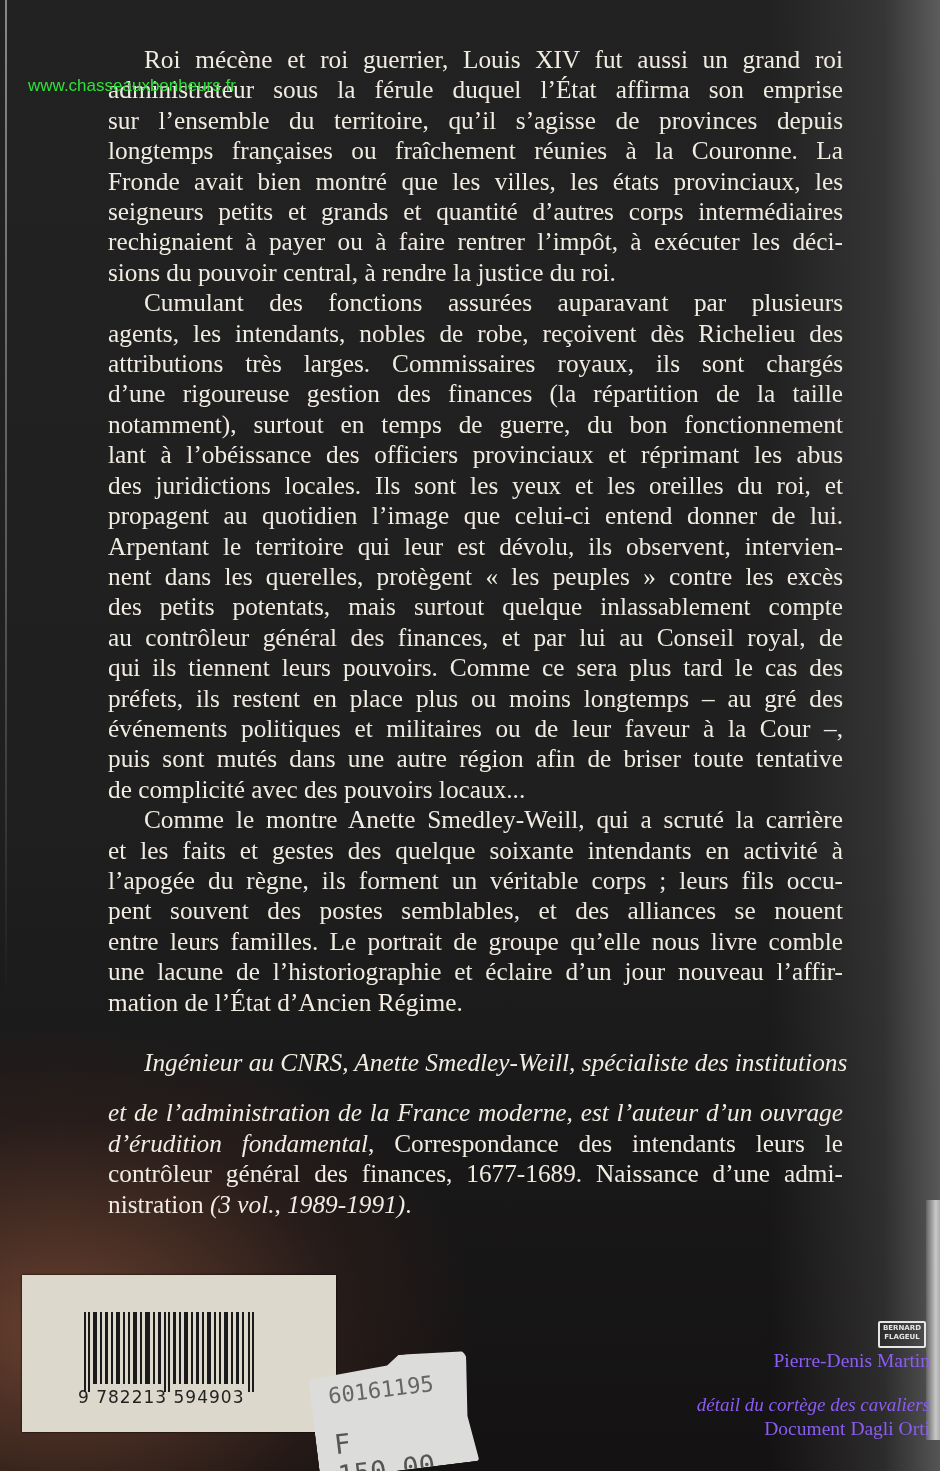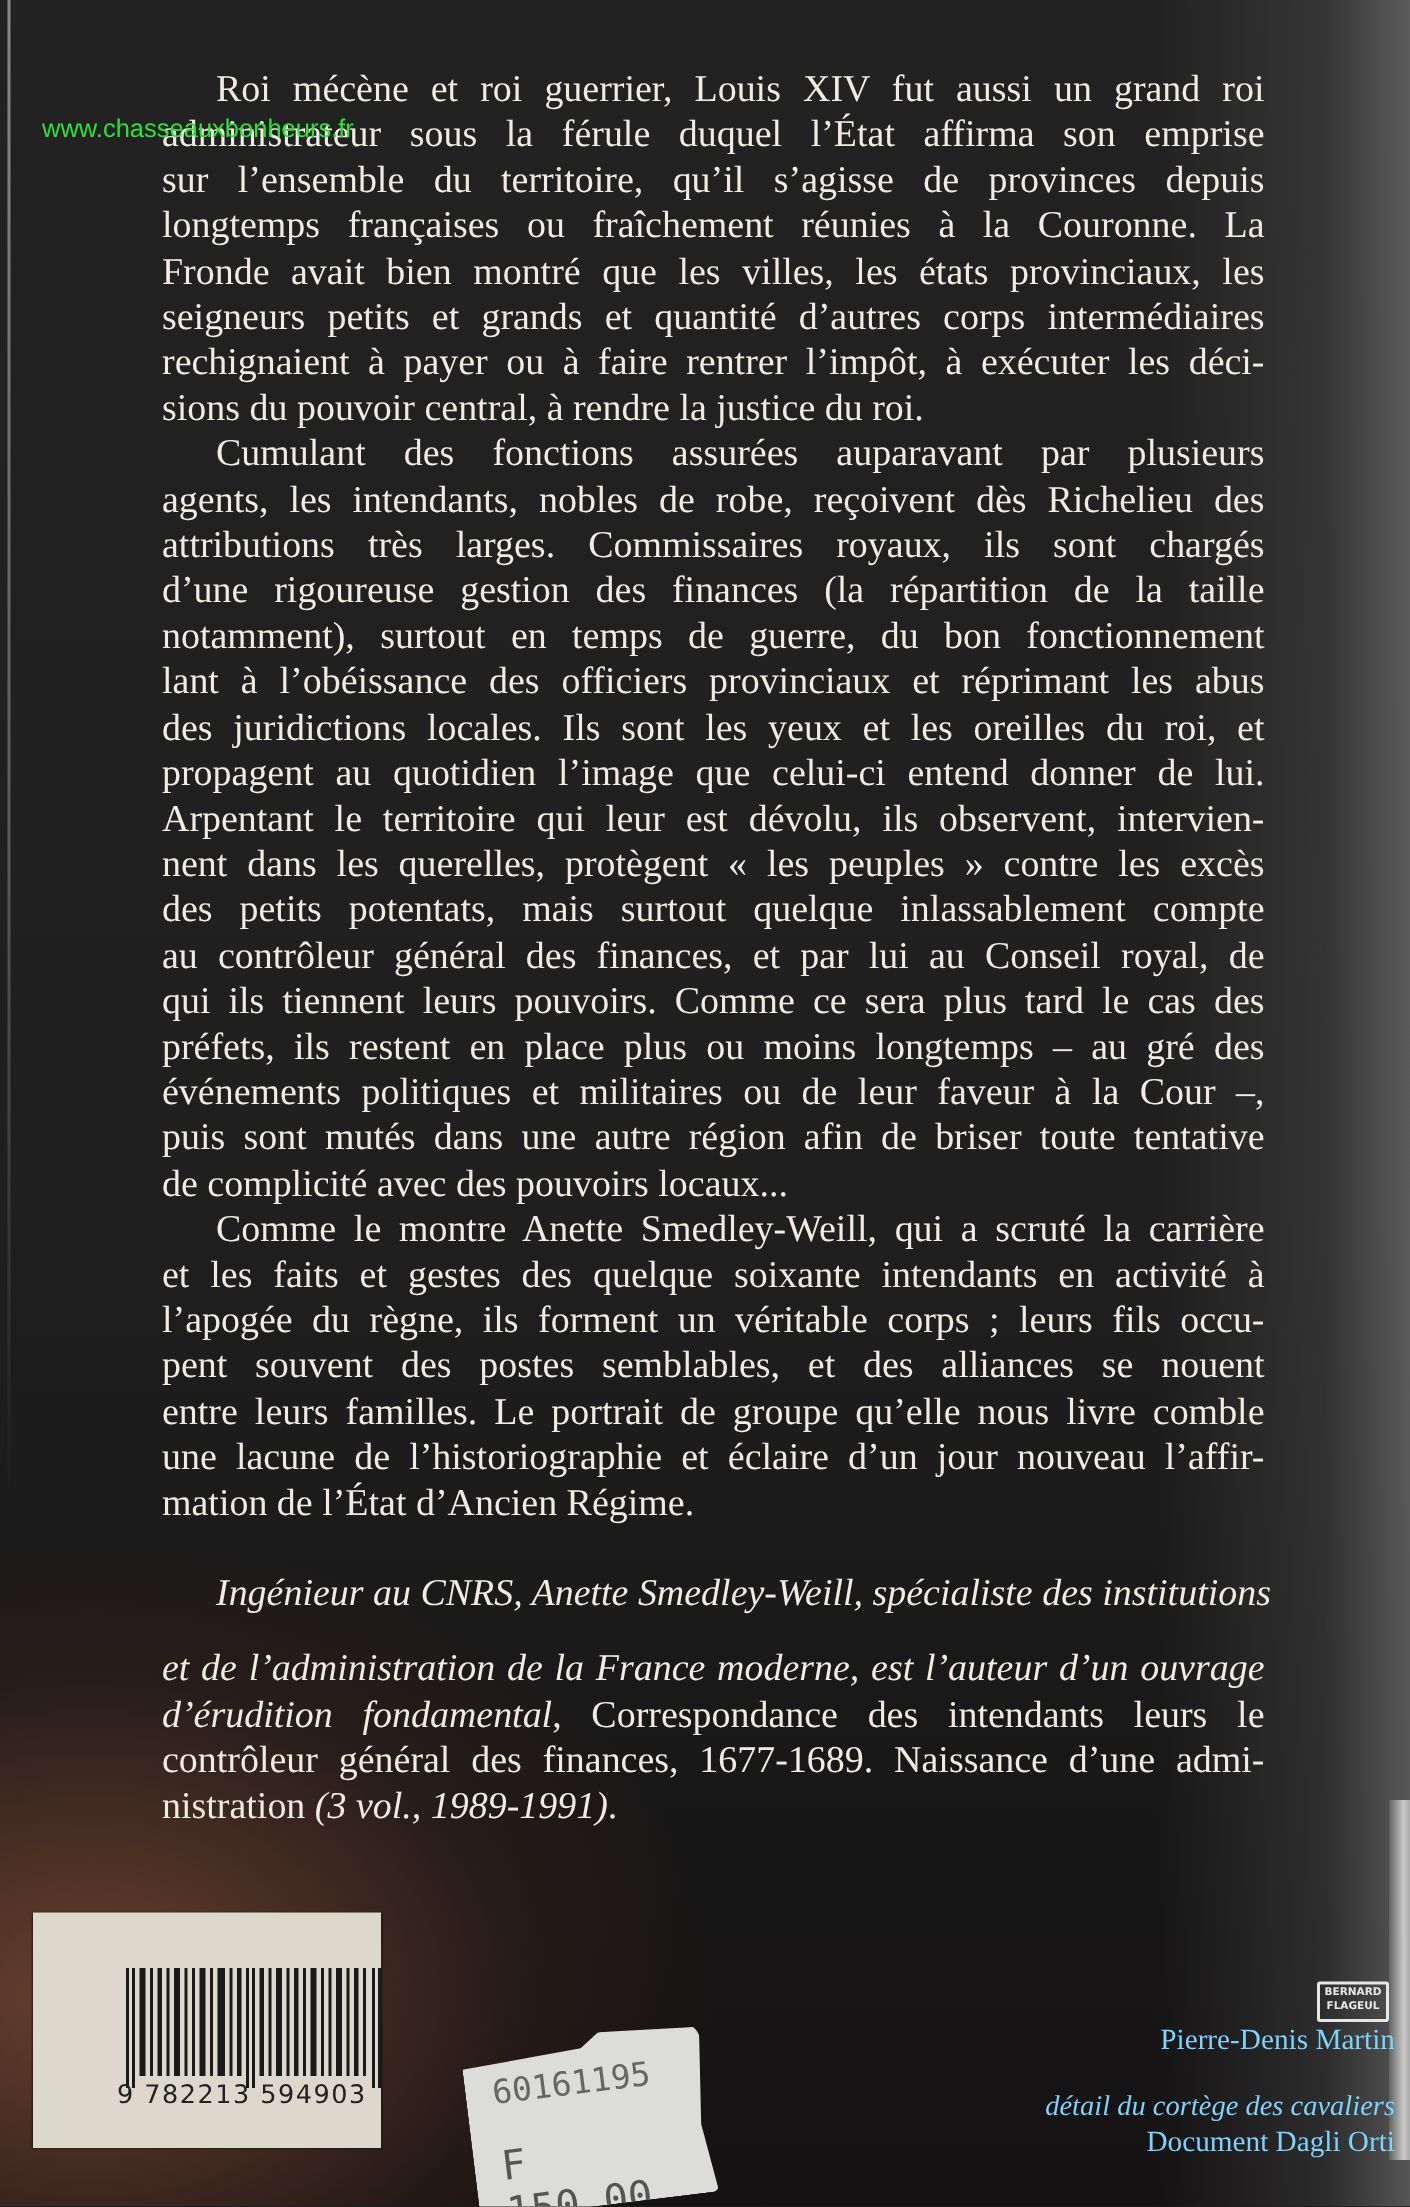--- a/index.html
+++ b/index.html
@@ -36,21 +36,21 @@
       font-size: 25.3px; line-height: 30.4px;
       text-align: justify;
     }
     .line { display: block; text-align: justify; text-align-last: justify; white-space: nowrap; }
     .line.last { text-align-last: left; }
     .para { margin: 0; }
     .indent { padding-left: 36px; }
     .bio { margin-top: 30px; }
     .it { font-style: italic; margin-top: 20px; }
     .barcode-box {
-      position: absolute; left: 22px; top: 1275px; width: 232px; height: 157px;
+      position: absolute; left: 22px; top: 1275px; width: 314px; height: 157px;
       background: #dcd8cc; box-shadow: 0 0 2px #000;
     }
     .barcode {
       position: absolute; left: 62px; top: 37px; width: 170px; height: 80px;
     }
     .barcode-digits {
       position: absolute; left: 56px; top: 112px;
       font-family: "DejaVu Sans", sans-serif; font-size: 17px; color: #222;
       letter-spacing: 1px;
     }
@@ -70,21 +70,21 @@
       word-spacing: 16px;
     }
     .publisher-logo {
       position: absolute; left: 878px; top: 1321px; width: 44px; height: 22px;
       border: 2px solid #e6e6e6; color: #e6e6e6; border-radius: 2px;
       font-family: "DejaVu Sans", sans-serif; font-size: 7px; line-height: 9px;
       text-align: center; font-weight: bold; padding-top: 1px;
     }
     .credits {
       position: absolute; right: 10px; top: 1349px; width: 560px;
-      text-align: right; color: #7dd3fc; font-size: 19.5px; line-height: 24px;
+      text-align: right; color: #8b5cf6; font-size: 19.5px; line-height: 24px;
     }
     .credits .it { font-size: 19px; }
   </style>
 </head>
 <body>
 
 <div class="cover"></div>
 <div class="edge-line"></div>
 <div class="right-edge"></div>
 

